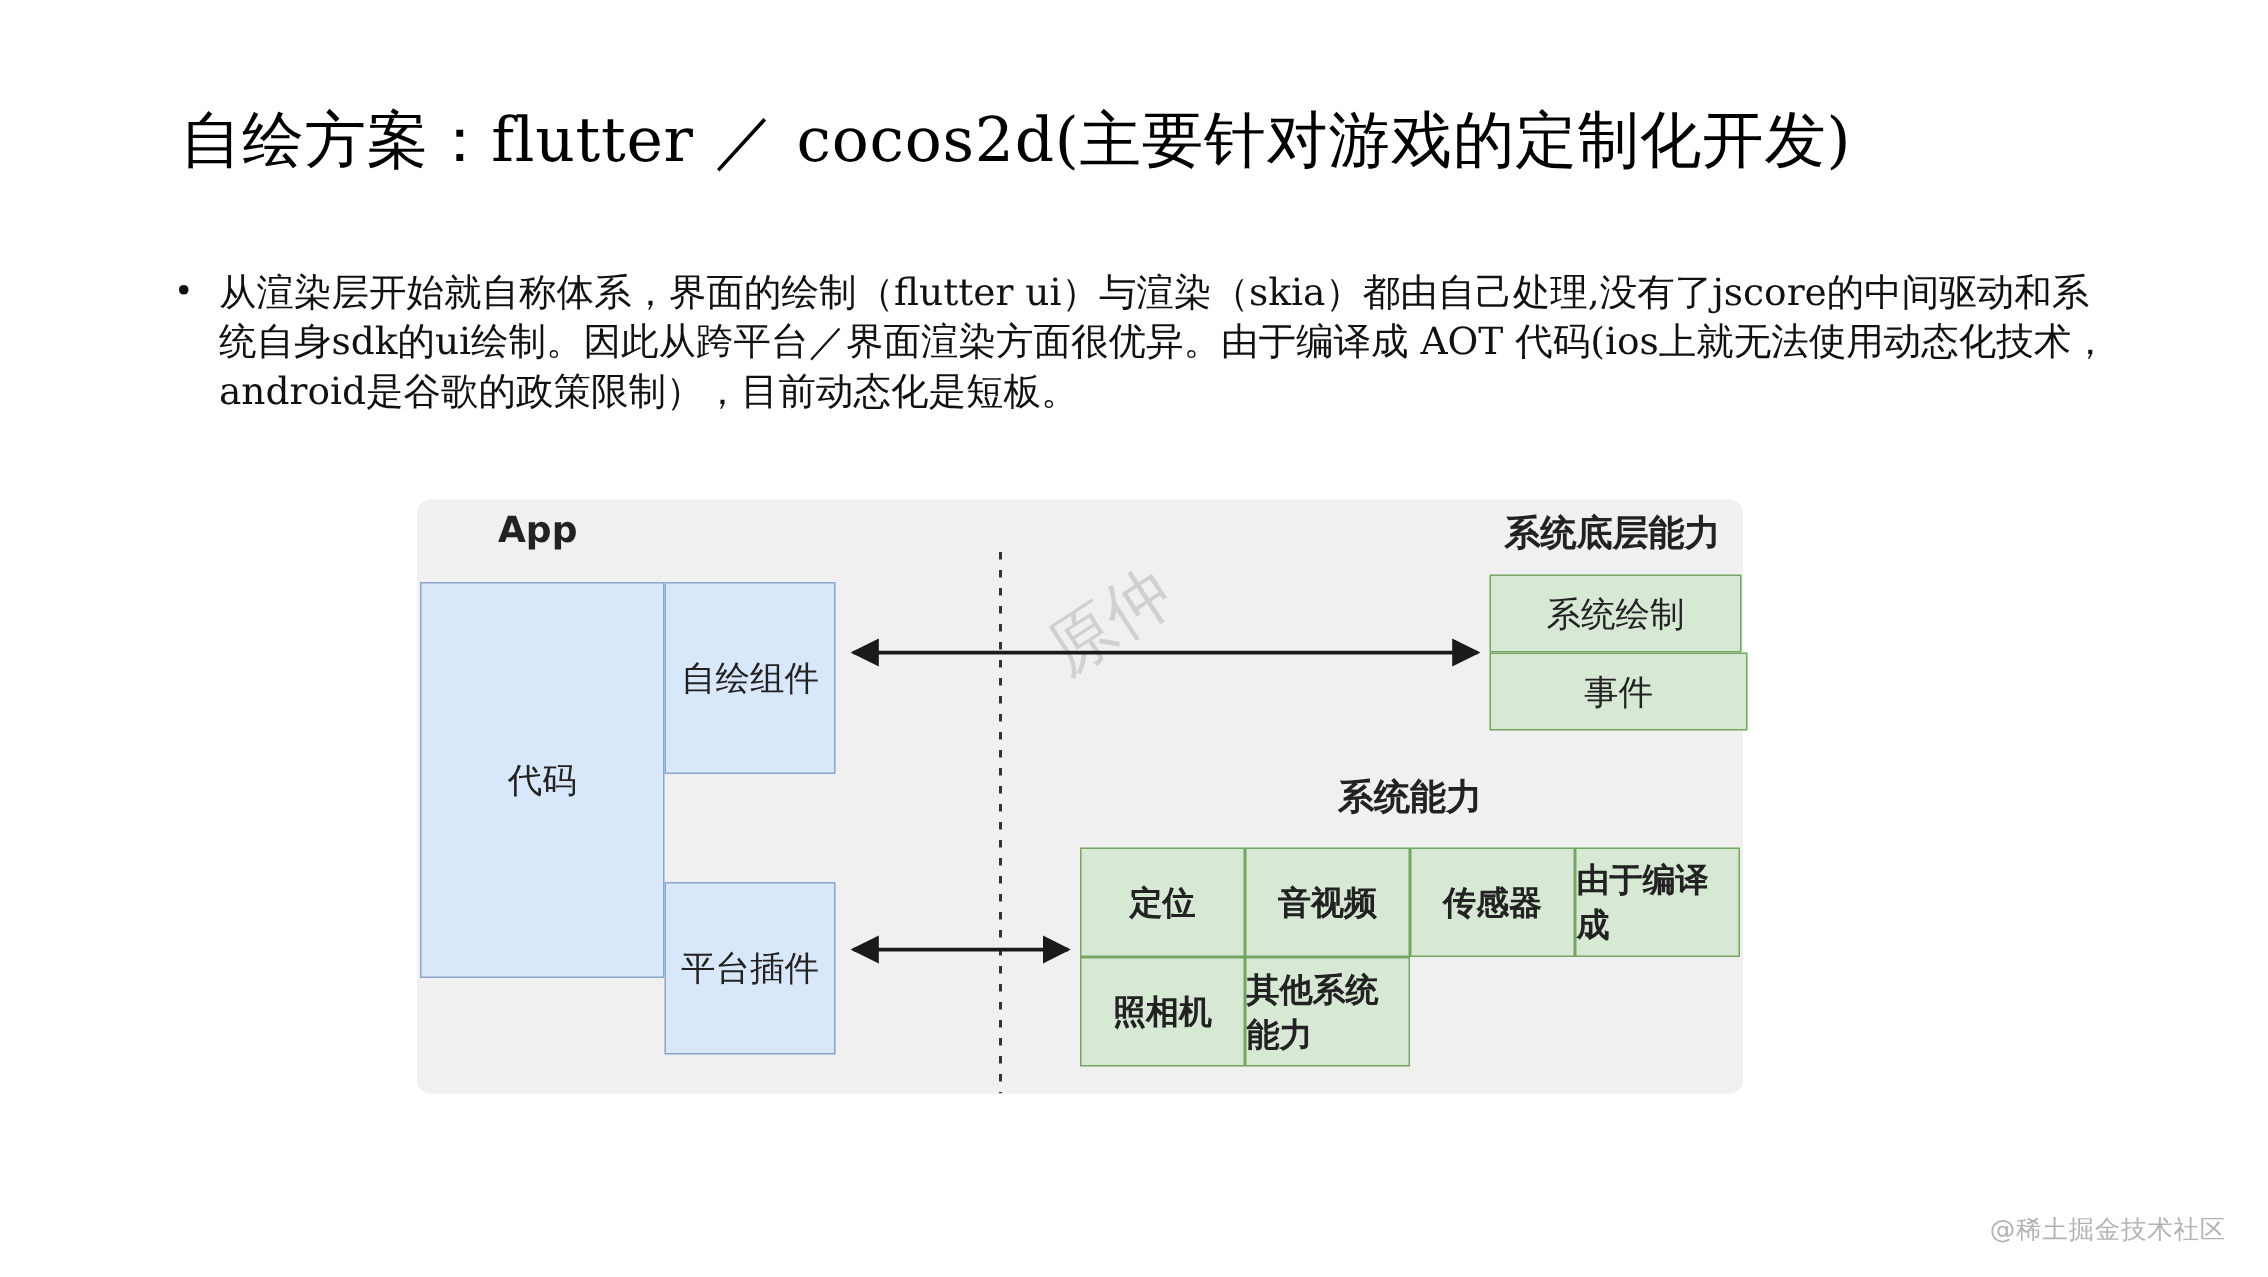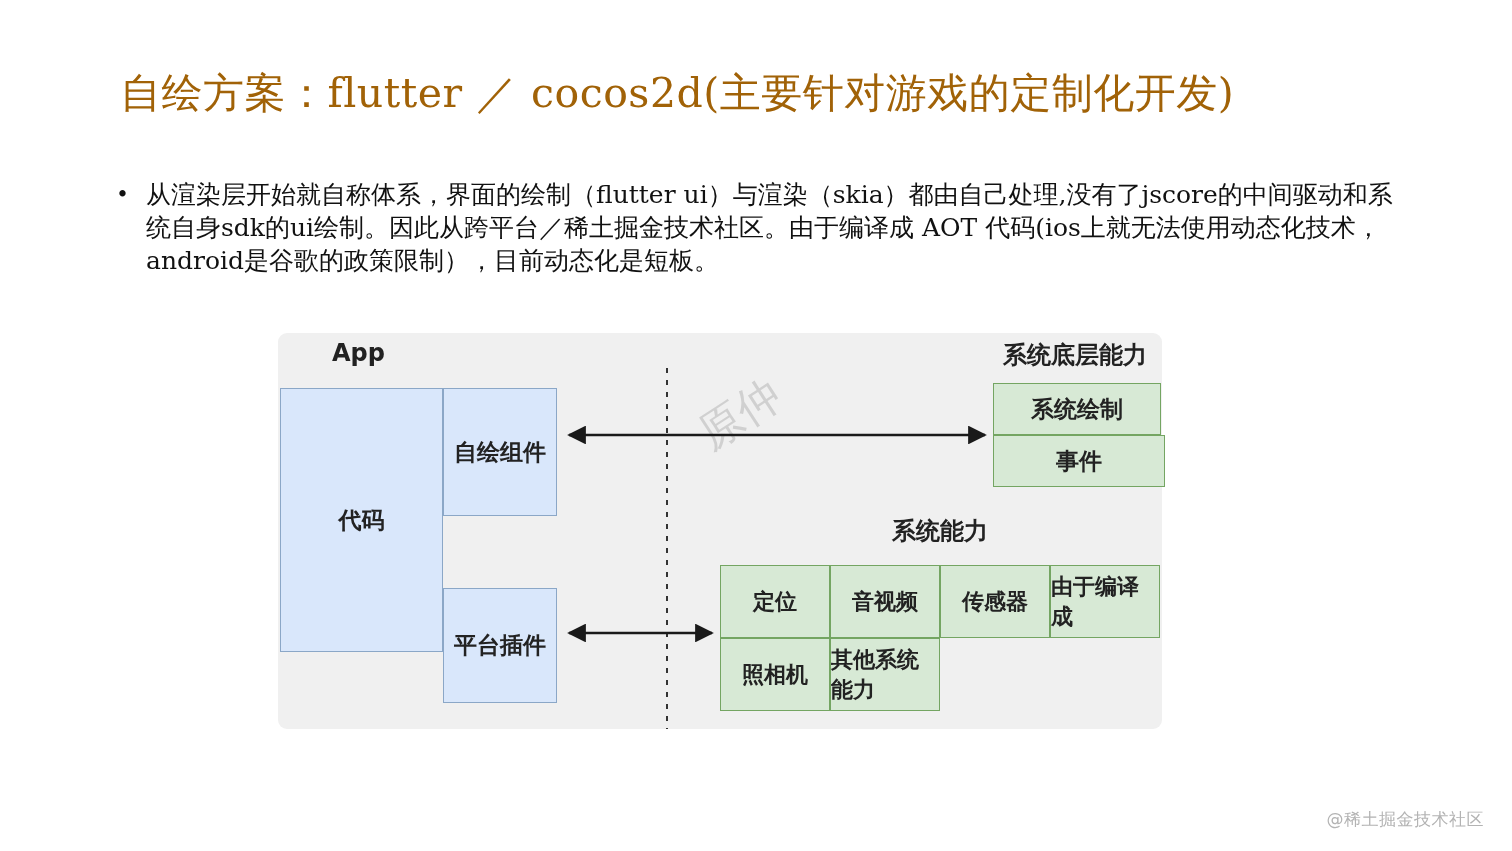--- a/index.html
+++ b/index.html
@@ -4,21 +4,21 @@
 <style>
   * { margin:0; padding:0; box-sizing:border-box; }
   html,body { background:#ffffff; }
   body { font-family:"DejaVu Sans","Liberation Sans",sans-serif; }
 
   .page { position:relative; width:1512px; height:851px; background:#ffffff; overflow:hidden; }
 
   .slide-title {
     position:absolute; left:120px; top:66px; width:1300px;
     font-family:"DejaVu Serif","Liberation Serif",serif;
-    font-size:41px; font-weight:500; color:#a16207; letter-spacing:0.5px;
+    font-size:41px; font-weight:500; color:#000000; letter-spacing:0.5px;
   }
 
   .bullet-row {
     position:absolute; left:116px; top:178px; width:1295px;
     display:flex; align-items:flex-start;
     font-family:"DejaVu Serif","Liberation Serif",serif;
   }
   .bullet-marker { width:30px; font-size:22px; line-height:33px; color:#111; flex:0 0 30px; }
   .bullet-text  { flex:1; font-size:25px; line-height:33px; color:#111; }
 
@@ -26,21 +26,21 @@
     position:absolute; left:278px; top:333px; width:884px; height:396px;
     background:var(--panel_bg,#f0f0f0); border-radius:9px;
   }
   .diag-label { position:absolute; font-size:24px; font-weight:600; color:#222; white-space:nowrap; }
   .lbl-app { left:54px; top:6px; }
   .lbl-syslow { left:725px; top:6px; }
   .lbl-syscap { left:442px; top:182px; width:440px; text-align:center; }
 
   .box {
     position:absolute; display:flex; align-items:center; justify-content:center;
-    font-size:23px; font-weight:700; color:#222; text-align:center;
+    font-size:23px; font-weight:400; color:#222; text-align:center;
   }
   .blue  { background:var(--blue_fill,#d9e7fb);  border:1px solid var(--blue_border,#8ba7c7); }
   .green { background:var(--green_fill,#d7e9d5); border:1px solid var(--green_border,#74a562); }
 
   .box-code     { left:2px;   top:55px;  width:163px; height:264px; }
   .box-selfdraw { left:165px; top:55px;  width:114px; height:128px; }
   .box-plugin   { left:165px; top:255px; width:114px; height:115px; }
   .box-sysdraw  { left:715px; top:50px;  width:168px; height:52px; }
   .box-event    { left:715px; top:102px; width:172px; height:52px; }
 
@@ -69,21 +69,21 @@
 </style>
 </head>
 <body>
 
 <div class="page">
 
   <div class="slide-title">自绘方案：flutter ／ cocos2d(主要针对游戏的定制化开发)</div>
 
   <div class="bullet-row">
     <div class="bullet-marker">•</div>
-    <div class="bullet-text">从渲染层开始就自称体系，界面的绘制（flutter ui）与渲染（skia）都由自己处理,没有了jscore的中间驱动和系统自身sdk的ui绘制。因此从跨平台／稀土掘金技术社区。由于编译成 AOT 代码(ios上就无法使用动态化技术，android是谷歌的政策限制），目前动态化是短板。</div>
+    <div class="bullet-text">从渲染层开始就自称体系，界面的绘制（flutter ui）与渲染（skia）都由自己处理,没有了jscore的中间驱动和系统自身sdk的ui绘制。因此从跨平台／界面渲染方面很优异。由于编译成 AOT 代码(ios上就无法使用动态化技术，android是谷歌的政策限制），目前动态化是短板。</div>
   </div>
 
   <div class="diagram">
 
     <div class="diag-label lbl-app">App</div>
     <div class="diag-label lbl-syslow">系统底层能力</div>
 
     <div class="box blue box-code">
       <span>代码</span>
     </div>

